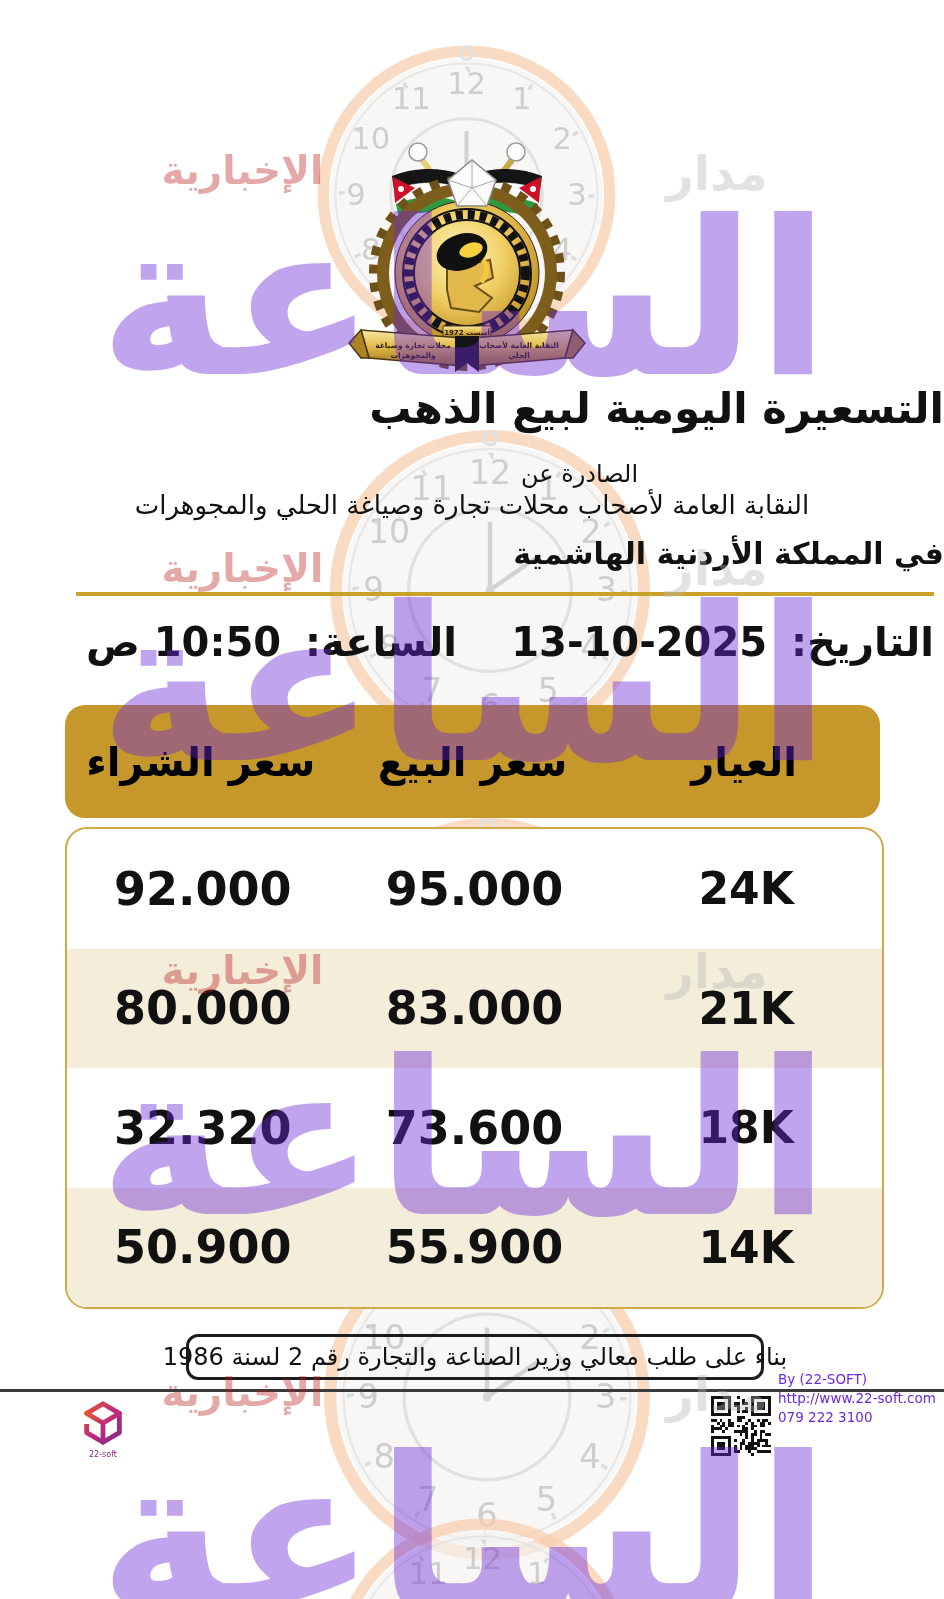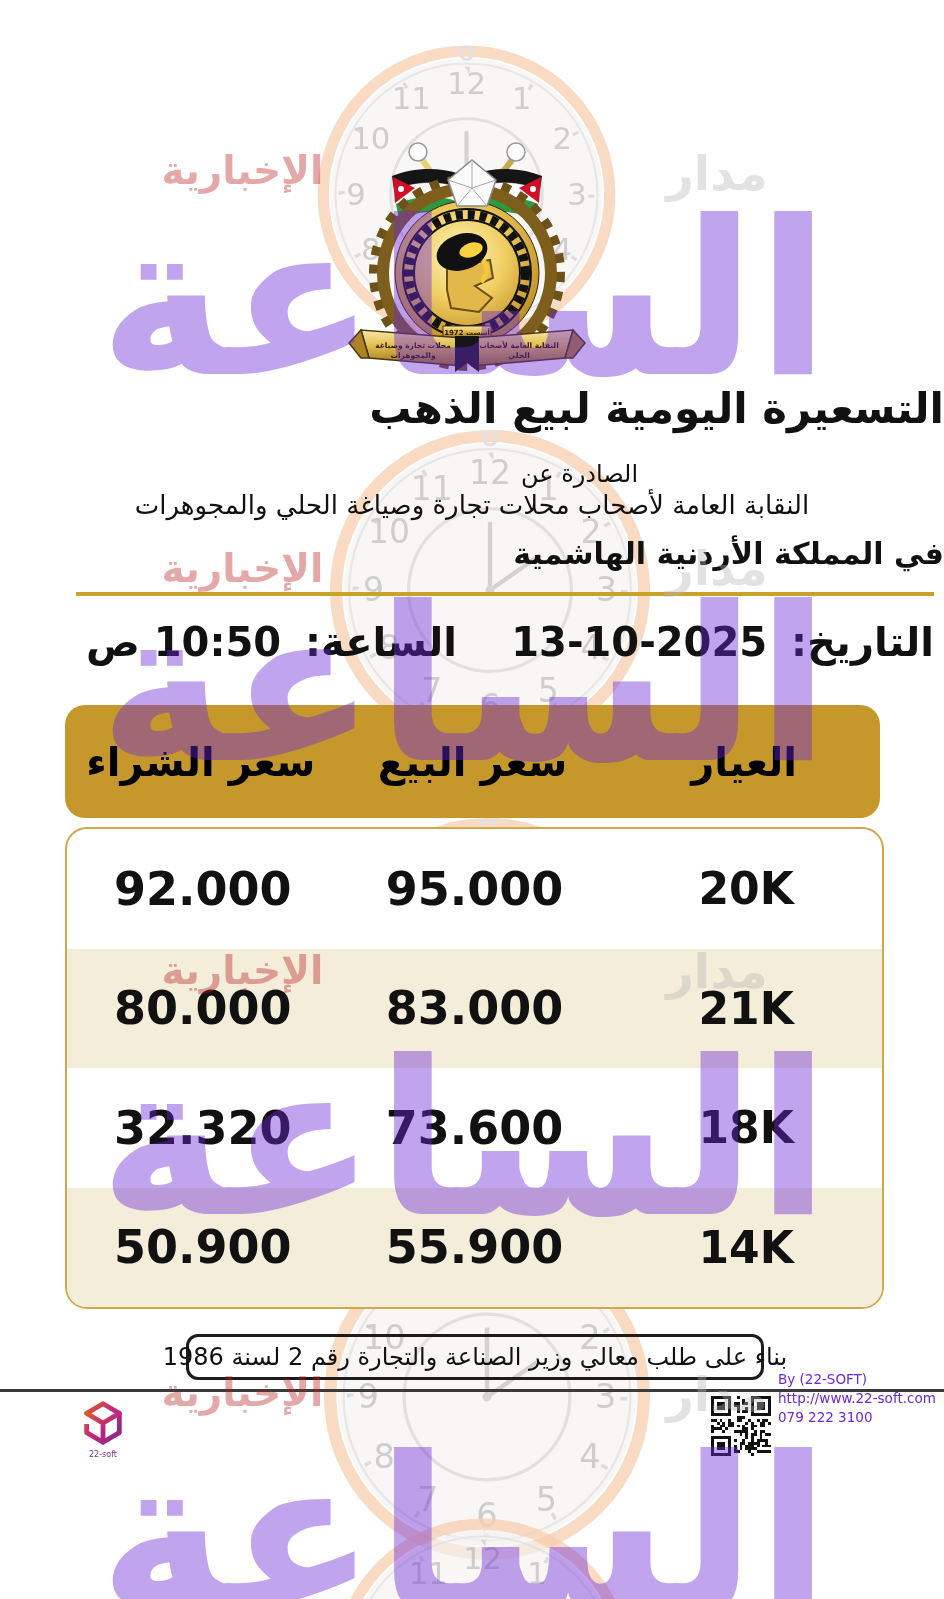--- a/index.html
+++ b/index.html
@@ -289,21 +289,21 @@
     </div>
 
     <div class="thead" style="background:#C6982C">
       <div class="hc">العيار</div>
       <div class="hc">سعر البيع</div>
       <div class="hc">سعر الشراء</div>
     </div>
 
     <div class="tbody">
       <div class="trow">
-        <div class="karat">20K</div>
+        <div class="karat">24K</div>
         <div class="val">95.000</div>
         <div class="val">92.000</div>
       </div>
       <div class="trow">
         <div class="karat">21K</div>
         <div class="val">83.000</div>
         <div class="val">80.000</div>
       </div>
       <div class="trow">
         <div class="karat">18K</div>

